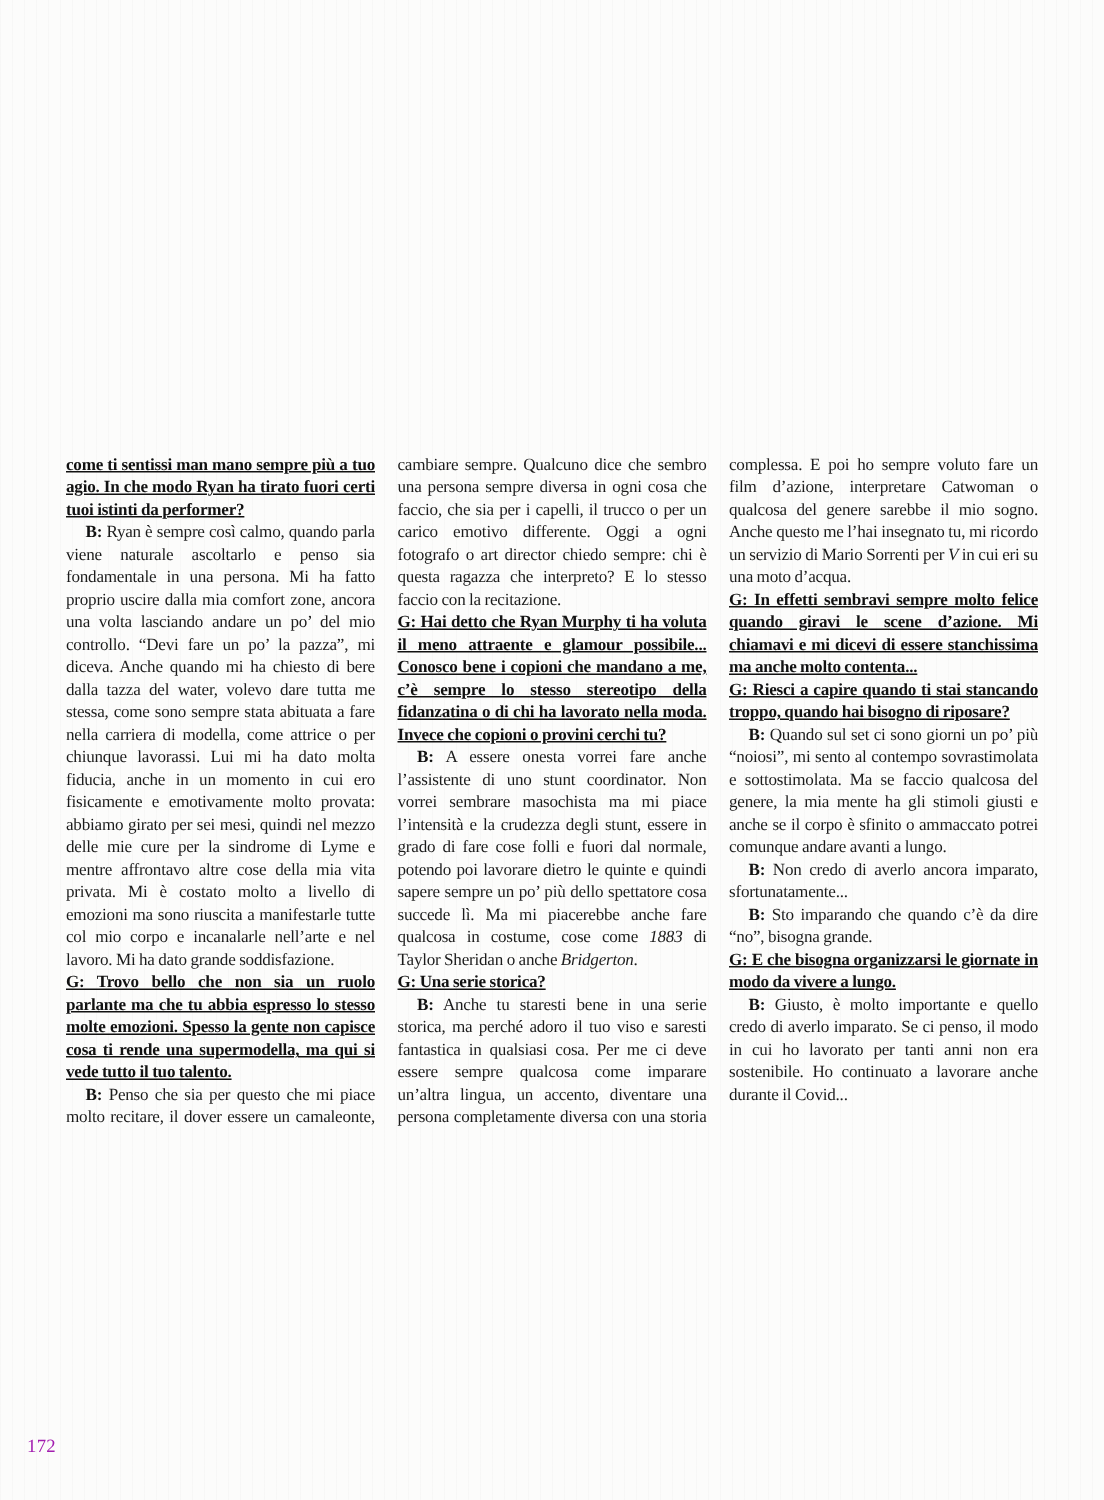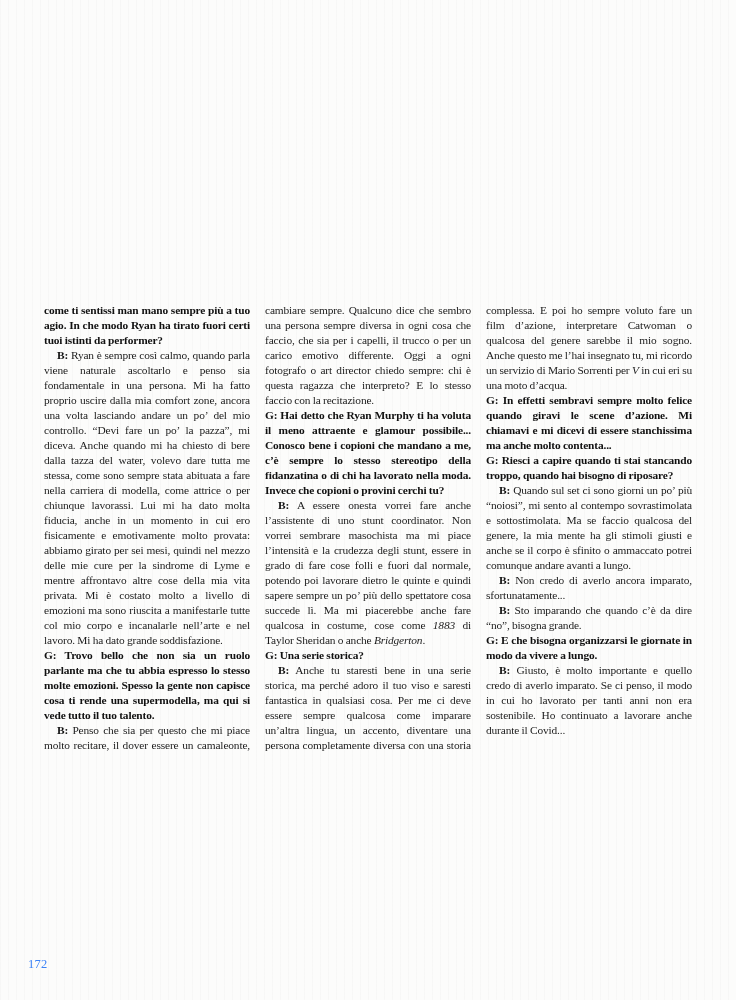--- a/index.html
+++ b/index.html
@@ -39,35 +39,35 @@
     orphans: 1;
     widows: 1;
   }
   .para {
     margin: 0;
     padding: 0;
   }
   .para.question {
     font-weight: 700;
     color: #111;
+    text-decoration: underline;
   }
   .para.answer {
     text-indent: 13px;
   }
   .seg.b { font-weight: 700; color: #111; }
   .seg.i { font-style: italic; }
   .folio {
     position: absolute;
     left: 18px;
     top: 957px;
     font-size: 12.5px;
     line-height: 15px;
     letter-spacing: 0.2px;
-    color: #3b82f6;
-    margin-left: 10px;
+    color: #a21caf;
   }
 </style>
 </head>
 <body>
 
 <main>
   <article class="article-columns" lang="it">
       <p class="para question"><span class="seg">come ti sentissi man mano sempre più a tuo agio. In che modo Ryan ha tirato fuori certi tuoi istinti da performer?</span></p>
       <p class="para answer"><span class="seg b">B:</span><span class="seg"> Ryan è sempre così calmo, quando parla viene naturale ascoltarlo e penso sia fondamentale in una persona. Mi ha fatto proprio uscire dalla mia comfort zone, ancora una volta lasciando andare un po’ del mio controllo. “Devi fare un po’ la pazza”, mi diceva. Anche quando mi ha chiesto di bere dalla tazza del water, volevo dare tutta me stessa, come sono sempre stata abituata a fare nella carriera di modella, come attrice o per chiunque lavorassi. Lui mi ha dato molta fiducia, anche in un momento in cui ero fisicamente e emotivamente molto provata: abbiamo girato per sei mesi, quindi nel mezzo delle mie cure per la sindrome di Lyme e mentre affrontavo altre cose della mia vita privata. Mi è costato molto a livello di emozioni ma sono riuscita a manifestarle tutte col mio corpo e incanalarle nell’arte e nel lavoro. Mi ha dato grande soddisfazione.</span></p>
       <p class="para question"><span class="seg">G: Trovo bello che non sia un ruolo parlante ma che tu abbia espresso lo stesso molte emozioni. Spesso la gente non capisce cosa ti rende una supermodella, ma qui si vede tutto il tuo talento.</span></p>

